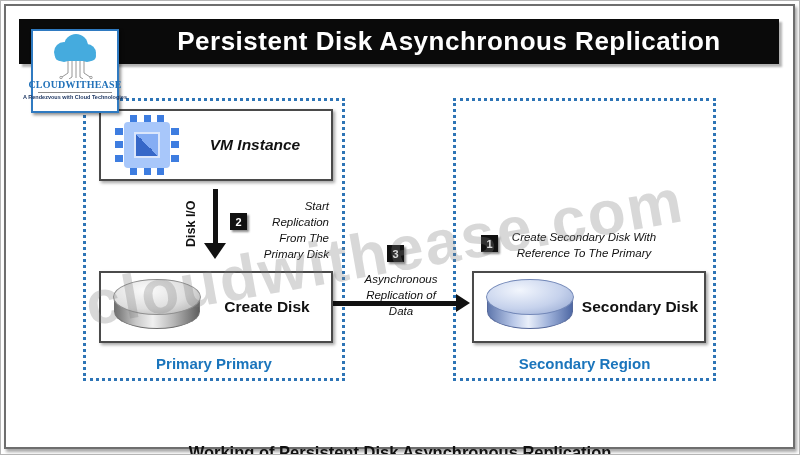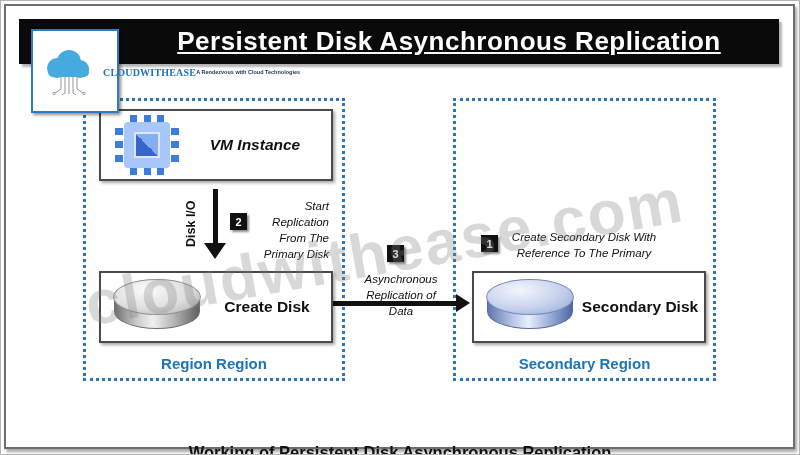--- a/index.html
+++ b/index.html
@@ -3,25 +3,25 @@
 <meta charset="utf-8">
 <style>
   * { margin:0; padding:0; box-sizing:border-box; }
   body { background:#fff; font-family:"Liberation Sans", sans-serif; }
   .stage { position:relative; width:800px; height:455px; background:#fff; border:1px solid #b5b5b5; overflow:hidden; }
   .card { position:absolute; left:3px; top:3px; right:4px; bottom:5px; background:#fff; border:2px solid #6e6e6e; box-shadow:2px 3px 3px rgba(0,0,0,0.35); }
 
   
   .titlebar { position:absolute; left:18px; top:18px; width:760px; height:45px; background:#0a0a0a;
               box-shadow:3px 3px 2px rgba(0,0,0,0.3); z-index:10; display:flex; align-items:center; }
-  .titlebar .title { flex:1; margin-left:100px; text-align:center; color:#fff; font-size:26px; font-weight:bold; letter-spacing:0.5px;text-decoration:underline; }
+  .titlebar .title { flex:1; margin-left:100px; text-align:center; color:#fff; font-size:26px; font-weight:bold; letter-spacing:0.5px; }
 
   
   .logo { position:absolute; left:30px; top:28px; width:88px; height:84px; background:#fff; border:2px solid #2f7ac1;
-          box-shadow:2px 2px 3px rgba(0,0,0,0.45); z-index:20; display:flex; flex-direction:row; align-items:center; padding-top:2px; }
+          box-shadow:2px 2px 3px rgba(0,0,0,0.45); z-index:20; display:flex; flex-direction:column; align-items:center; padding-top:2px; }
   .logo svg { display:block; }
   .logo-name { font-family:"Liberation Serif", serif; font-weight:bold; font-size:10px; color:#2272b9; letter-spacing:0.2px; white-space:nowrap; }
   .logo-rule { width:74px; border-top:1px solid #8a8a8a; margin:2px 0 1px 0; }
   .logo-tagline { font-size:5.5px; color:#1f3864; font-weight:bold; white-space:nowrap; }
 
   
   .watermark { position:absolute; left:85px; top:268px; transform:rotate(-10deg); transform-origin:left center;
                font-size:62px; font-weight:bold; color:rgba(125,125,125,0.30); letter-spacing:2px; white-space:nowrap;
                z-index:30; pointer-events:none; }
 
@@ -143,21 +143,21 @@
   <div class="note note-2">Start Replication From The Primary Disk</div>
 
   <div class="node" style="left:98px; top:270px;">
     <div class="disk disk-gray">
       <div class="side"></div>
         <div class="top"></div>
     </div>
     <div class="node-label">Create Disk</div>
   </div>
 
-  <div class="region-label" style="top:354px; left:82px; width:262px; right:auto;">Region Region</div>
+  <div class="region-label" style="top:354px; left:82px; width:262px; right:auto;">Primary Primary</div>
 
   <div class="h-arrow-shaft"></div>
   <div class="h-arrow-head"></div>
 
   <div class="badge badge-3">3</div>
   <div class="note note-3">Asynchronous Replication of Data</div>
 
   <div class="badge badge-1">1</div>
   <div class="note note-1">Create Secondary Disk With Reference To The Primary</div>
 

